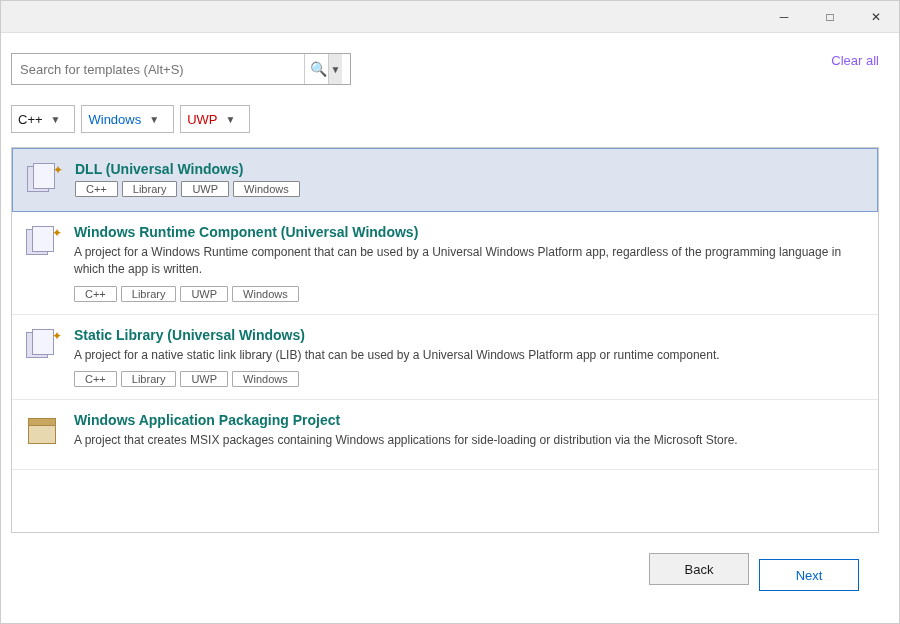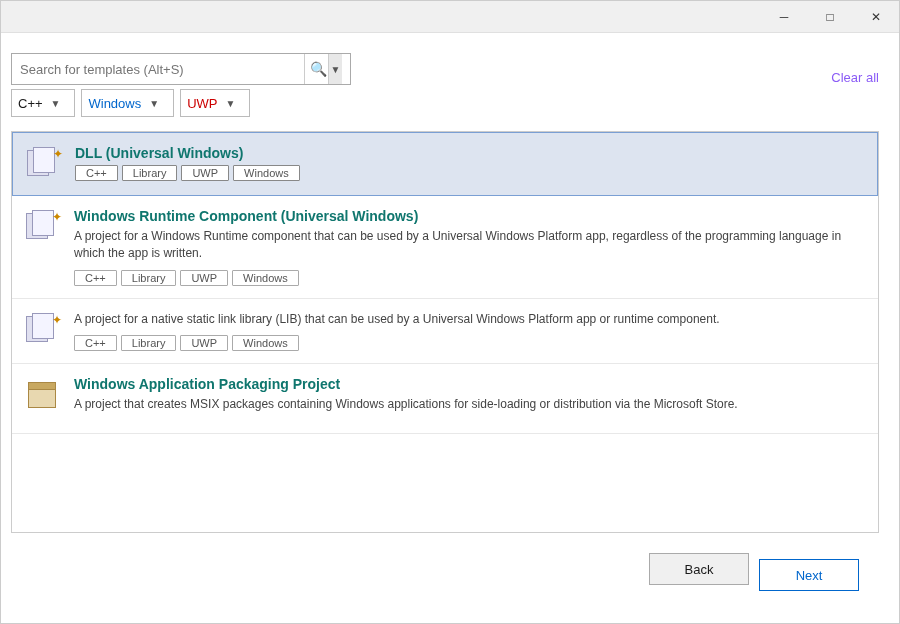--- a/index.html
+++ b/index.html
@@ -76,22 +76,22 @@
     .right-panel {
       flex: 1;
       padding: 20px 20px 20px 10px;
       display: flex;
       flex-direction: column;
     }
 
     
     .search-row {
       display: flex;
-      align-items: flex-end;
-      margin-bottom: 4px;
+      align-items: flex-start;
+      margin-bottom: 20px;
     }
     .search-container {
       display: flex;
       align-items: center;
       border: 1px solid #aaa;
       height: 32px;
       width: 340px;
       background: white;
       padding: 0 8px;
     }
@@ -363,20 +363,21 @@
     </div>
   </div>
         <div class="template-item">
 
       <div class="template-icon icon-dll">
         <div class="page-back"></div>
         <div class="page-front"></div>
         <span class="icon-star">✦</span>
       </div>
     <div class="template-content">
+      <div class="template-name">Static Library (Universal Windows)</div>
       <div class="template-desc">A project for a native static link library (LIB) that can be used by a Universal Windows Platform app or runtime component.</div>
       <div class="template-tags">
               <span class="tag">C++</span>
               <span class="tag">Library</span>
               <span class="tag">UWP</span>
               <span class="tag">Windows</span>
             </div>
     </div>
   </div>
         <div class="template-item">

